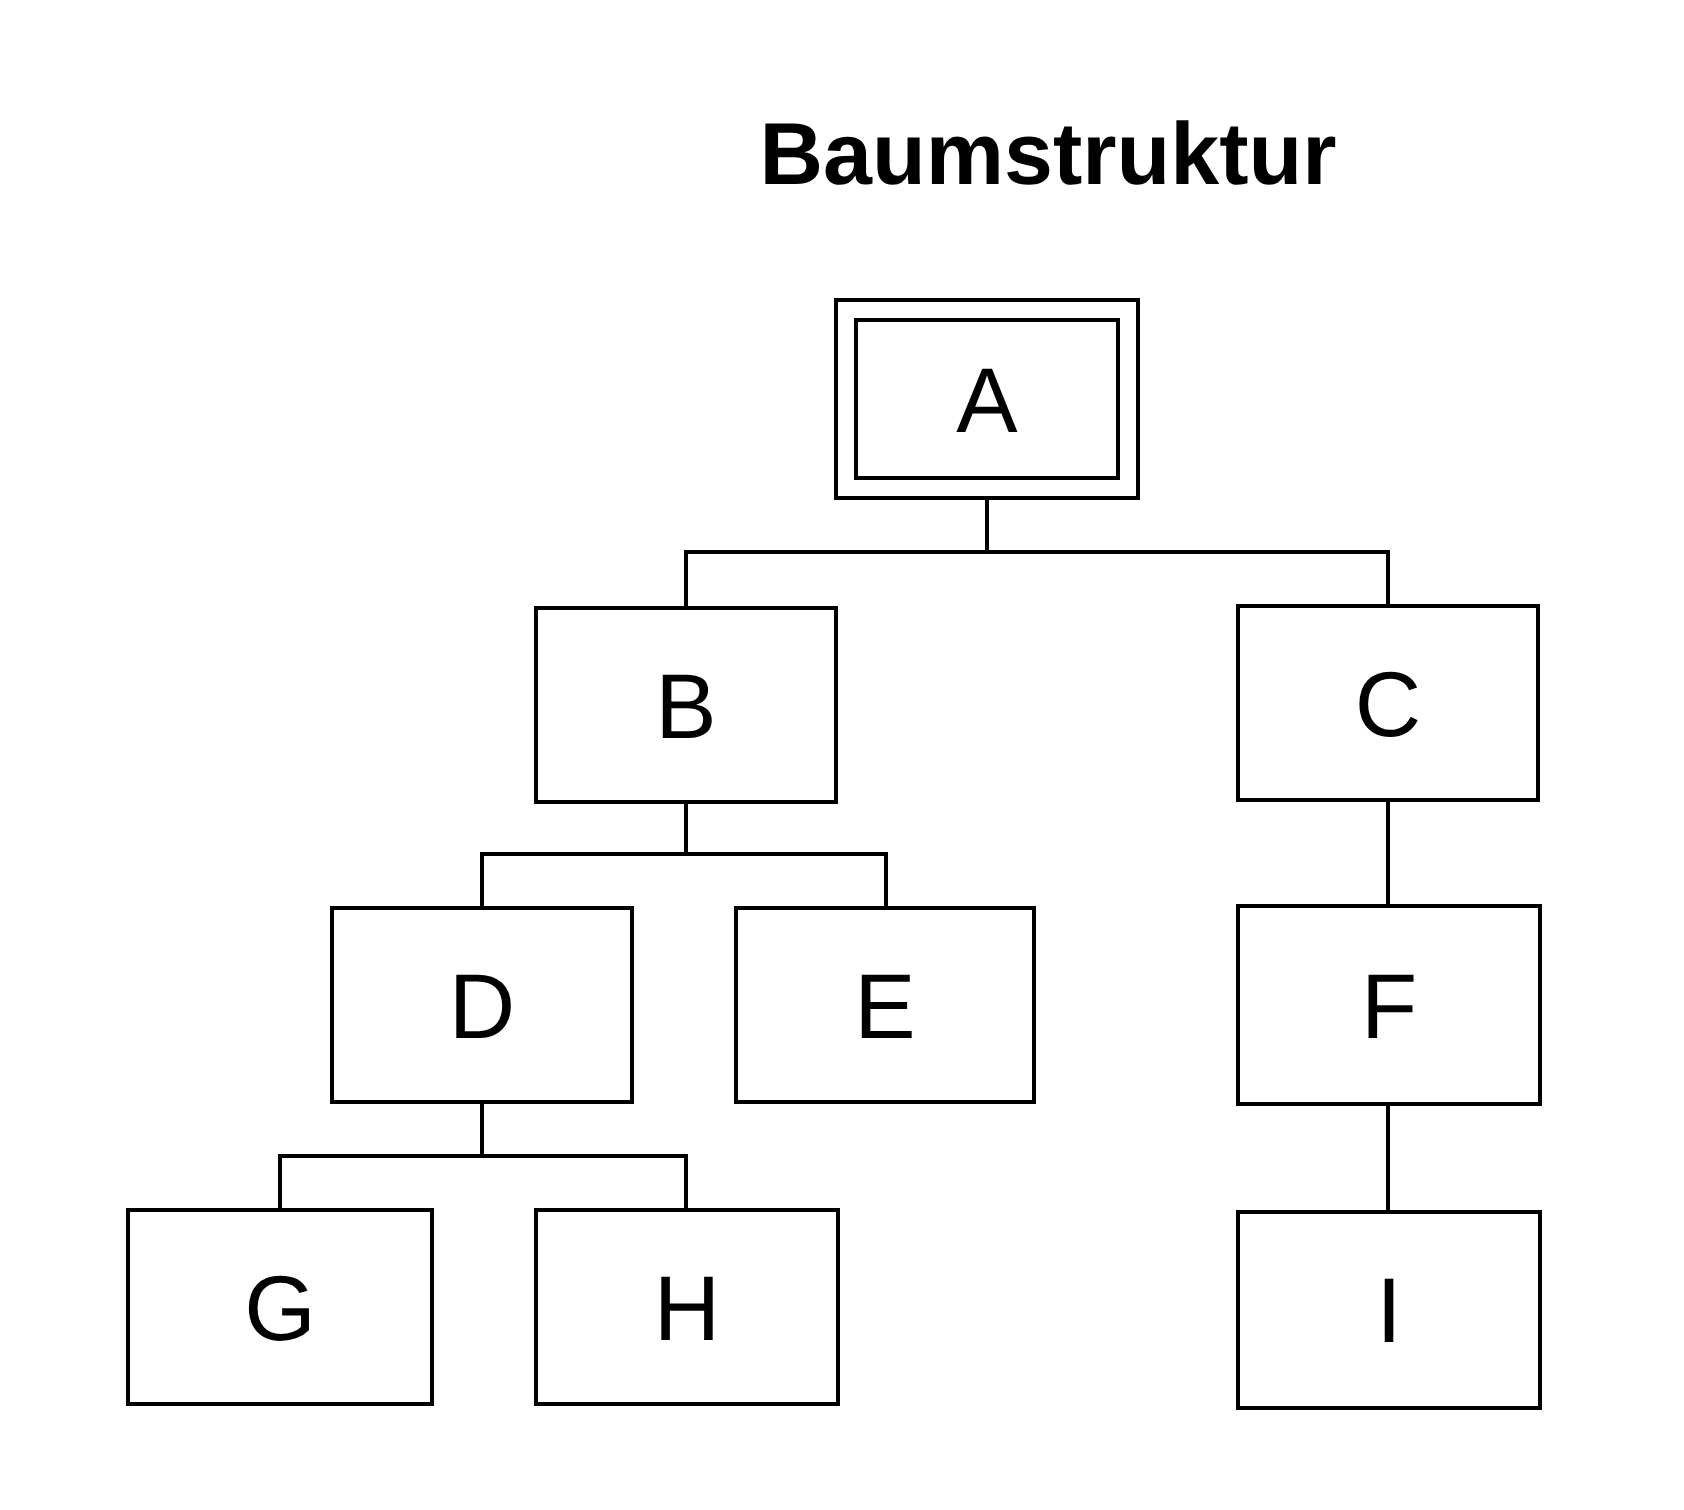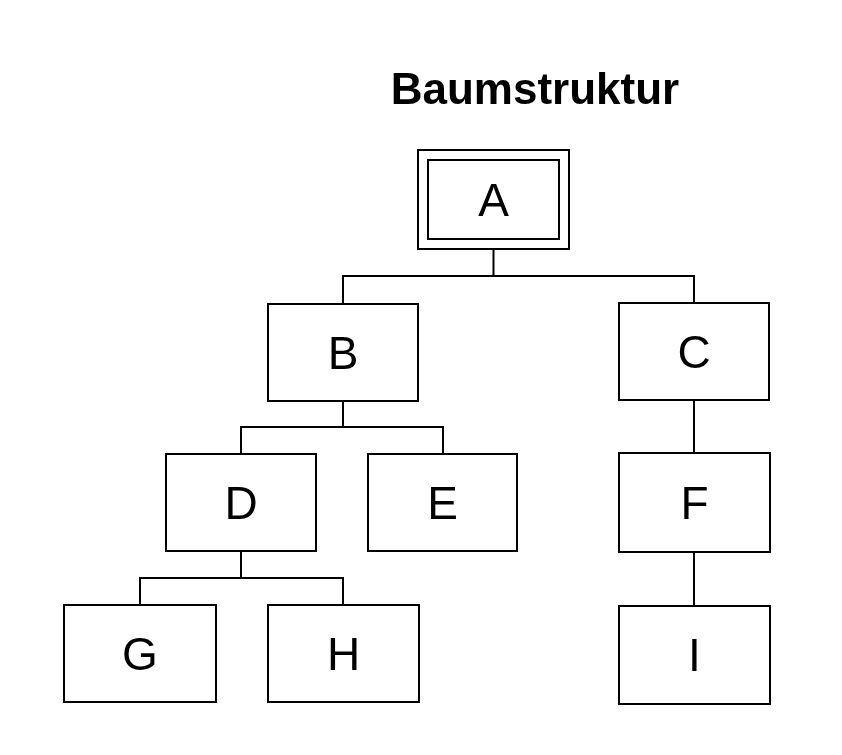--- a/index.html
+++ b/index.html
@@ -13,21 +13,21 @@
     height: 755px;
     background: #ffffff;
     font-family: "Liberation Sans", "DejaVu Sans", sans-serif;
     overflow: hidden;
   }
   .title {
     position: absolute;
     top: 48px;
     left: 519px;
     transform: translateX(-50%);
-    margin: 16px;
+    margin: 5px;
     font-size: 44px;
     font-weight: bold;
     color: #000000;
     white-space: nowrap;
   }
   .edges {
     position: absolute;
     top: 0;
     left: 0;
     pointer-events: none;

